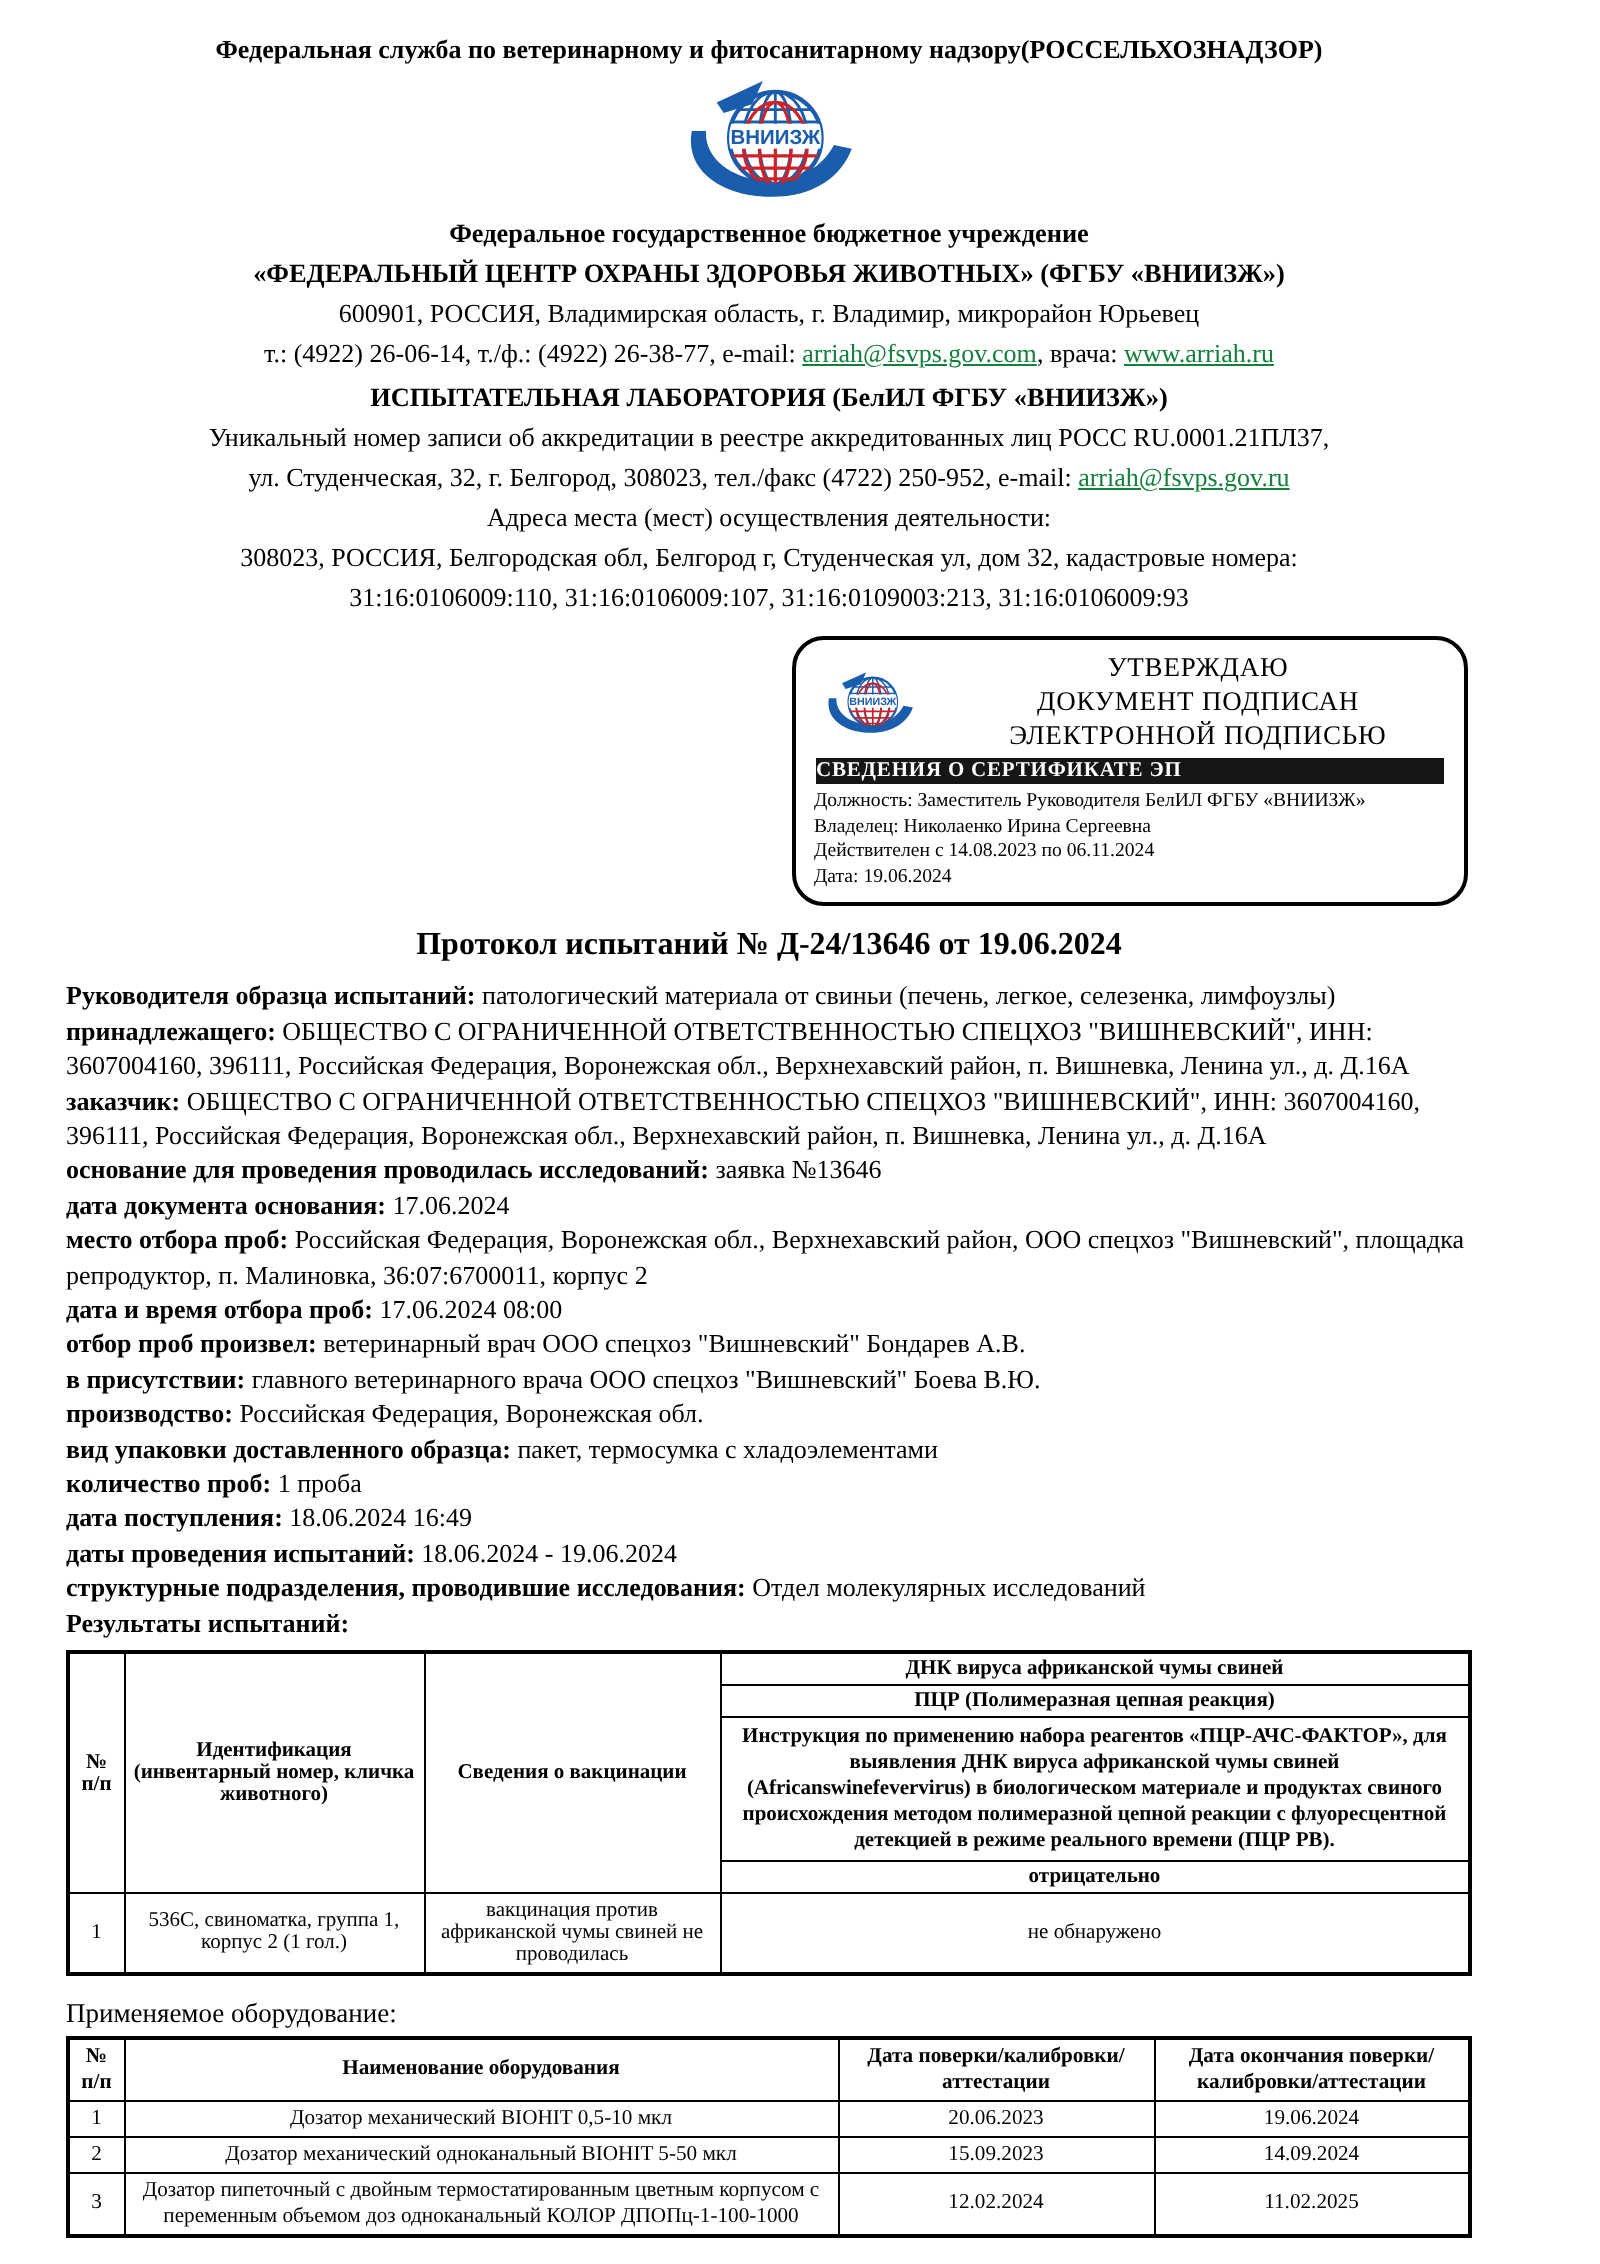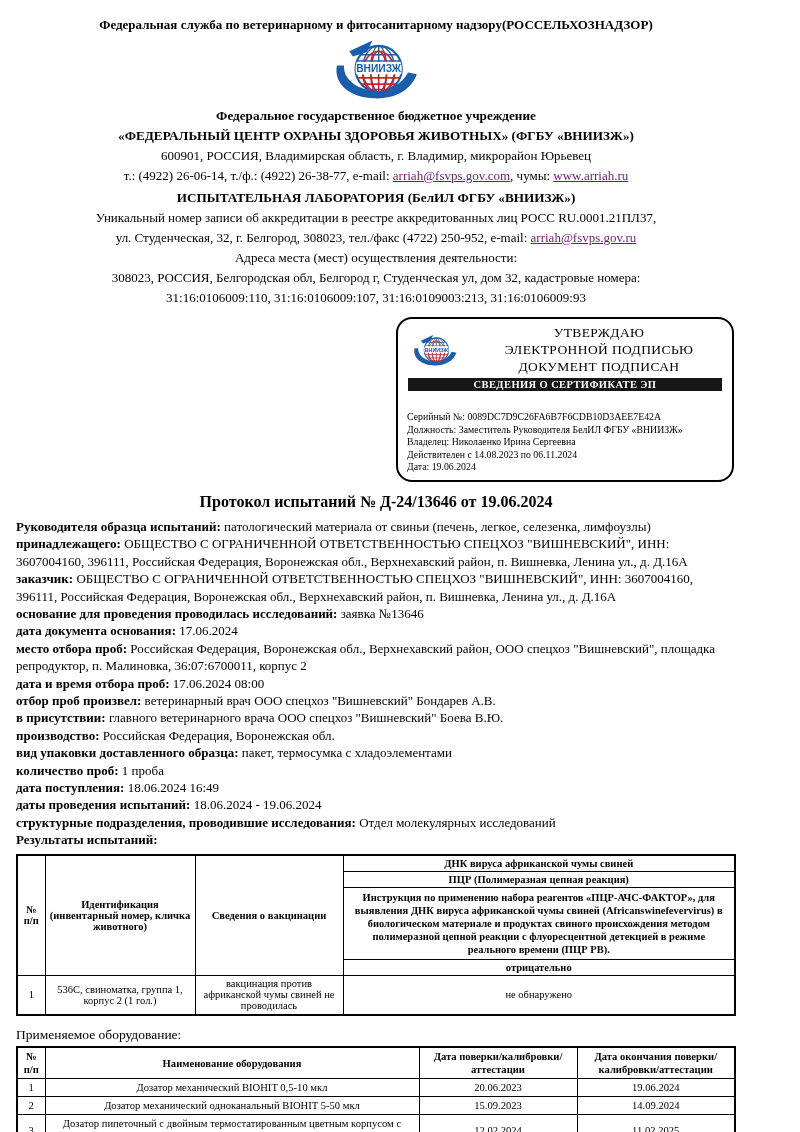--- a/index.html
+++ b/index.html
@@ -1,41 +1,41 @@
 <!DOCTYPE html>
 <html><head>
 <meta charset="utf-8">
 <style>
   html,body{margin:0;padding:0;background:#ffffff;}
   .page{
     width:768px;height:1132px;box-sizing:border-box;background:#fff;color:#000;
     font-family:"Liberation Serif", serif;
-    padding:16px 32px 0 16px;overflow:hidden;position:relative;
+    padding:16px 32px 0 33px;overflow:hidden;position:relative;
   }
   .center{text-align:center;}
   .b{font-weight:bold;}
   .hdr-agency{font-size:13px;font-weight:bold;line-height:18px;}
   .logo-wrap{text-align:center;margin:3px 0 1px;}
   .hdr-line{font-size:13px;line-height:20px;}
   .hdr-line.b{font-size:13.2px;}
-  .lnk{color:#701a75;text-decoration:underline;cursor:pointer;}
+  .lnk{color:#15803d;text-decoration:underline;cursor:pointer;}
   .lab-block{margin-top:2px;}
   .pre{white-space:pre-wrap;}
 
   
   .stamp{
     width:338px;margin:9px 2px 0 auto;border:2.5px solid #000;border-radius:16px;
     padding:5px 9px 6px 9px;box-sizing:border-box;background:#fff;
   }
   .stamp-head{display:flex;align-items:center;gap:12px;}
   .stamp-logo{flex:0 0 auto;}
   .stamp-titles{flex:1;text-align:center;font-size:13.5px;line-height:17px;letter-spacing:.4px;}
   .stamp-band{
-    background:#161616;color:#fff;text-align:center;font-size:10.5px;font-weight:bold;
-    margin:3px 1px 20px 1px;padding:1px 0;letter-spacing:.4px;
+    background:#161616;color:#fff;text-align:left;font-size:10.5px;font-weight:bold;
+    margin:3px 1px 3px 1px;padding:1px 0;letter-spacing:.4px;
   }
   .stamp-lines{font-size:9.8px;line-height:12.6px;text-align:left;}
 
   .doc-title{font-size:16px;font-weight:bold;text-align:center;margin:11px 0 7px;}
 
   .fields{font-size:13px;line-height:17.4px;}
   .field{margin:0;white-space:pre-wrap;}
 
   table{border-collapse:collapse;}
   .results{width:100%;margin-top:5px;font-size:10.5px;border:2px solid #000;table-layout:fixed;}
@@ -94,45 +94,44 @@
 
   <div class="logo-wrap">
     <svg width="112" height="64">
         <use href="#vniizh-logo"></use>
       </svg>
   </div>
 
   <div class="hdr-line b center">Федеральное государственное бюджетное учреждение</div>
   <div class="hdr-line b center">«ФЕДЕРАЛЬНЫЙ ЦЕНТР ОХРАНЫ ЗДОРОВЬЯ ЖИВОТНЫХ» (ФГБУ «ВНИИЗЖ»)</div>
   <div class="hdr-line center">600901, РОССИЯ, Владимирская область, г. Владимир, микрорайон Юрьевец</div>
-  <div class="hdr-line center pre"><span>т.: (4922) 26-06-14, т./ф.: (4922) 26-38-77, e-mail: </span><a class="lnk">arriah@fsvps.gov.com</a><span>, чумы: </span><a class="lnk">www.arriah.ru</a></div>
+  <div class="hdr-line center pre"><span>т.: (4922) 26-06-14, т./ф.: (4922) 26-38-77, e-mail: </span><a class="lnk">arriah@fsvps.gov.com</a><span>, врача: </span><a class="lnk">www.arriah.ru</a></div>
 
   <div class="lab-block">
     <div class="hdr-line b center">ИСПЫТАТЕЛЬНАЯ ЛАБОРАТОРИЯ (БелИЛ ФГБУ «ВНИИЗЖ»)</div>
     <div class="hdr-line center">Уникальный номер записи об аккредитации в реестре аккредитованных лиц РОСС RU.0001.21ПЛ37,</div>
     <div class="hdr-line center pre"><span>ул. Студенческая, 32, г. Белгород, 308023, тел./факс (4722) 250-952, e-mail: </span><a class="lnk">arriah@fsvps.gov.ru</a></div>
     <div class="hdr-line center">Адреса места (мест) осуществления деятельности:</div>
     <div class="hdr-line center">308023, РОССИЯ, Белгородская обл, Белгород г, Студенческая ул, дом 32, кадастровые номера:</div>
     <div class="hdr-line center">31:16:0106009:110, 31:16:0106009:107, 31:16:0109003:213, 31:16:0106009:93</div>
   </div>
 
   <div class="stamp">
     <div class="stamp-head">
       <svg class="stamp-logo" width="56" height="34" viewBox="0 0 120 72">
           <use href="#vniizh-logo"></use>
         </svg>
       <div class="stamp-titles">
         <div>УТВЕРЖДАЮ</div>
+        <div>ДОКУМЕНТ ПОДПИСАН</div>
         <div>ЭЛЕКТРОННОЙ ПОДПИСЬЮ</div>
-        <div>ДОКУМЕНТ ПОДПИСАН</div>
       </div>
     </div>
     <div class="stamp-band">СВЕДЕНИЯ О СЕРТИФИКАТЕ ЭП</div>
     <div class="stamp-lines">
-      <div>Серийный №: 0089DC7D9C26FA6B7F6CDB10D3AEE7E42A</div>
       <div>Должность: Заместитель Руководителя БелИЛ ФГБУ «ВНИИЗЖ»</div>
       <div>Владелец: Николаенко Ирина Сергеевна</div>
       <div>Действителен с 14.08.2023 по 06.11.2024</div>
       <div>Дата: 19.06.2024</div>
     </div>
   </div>
 
   <div class="doc-title">Протокол испытаний № Д-24/13646 от 19.06.2024</div>
 
   <div class="fields">

